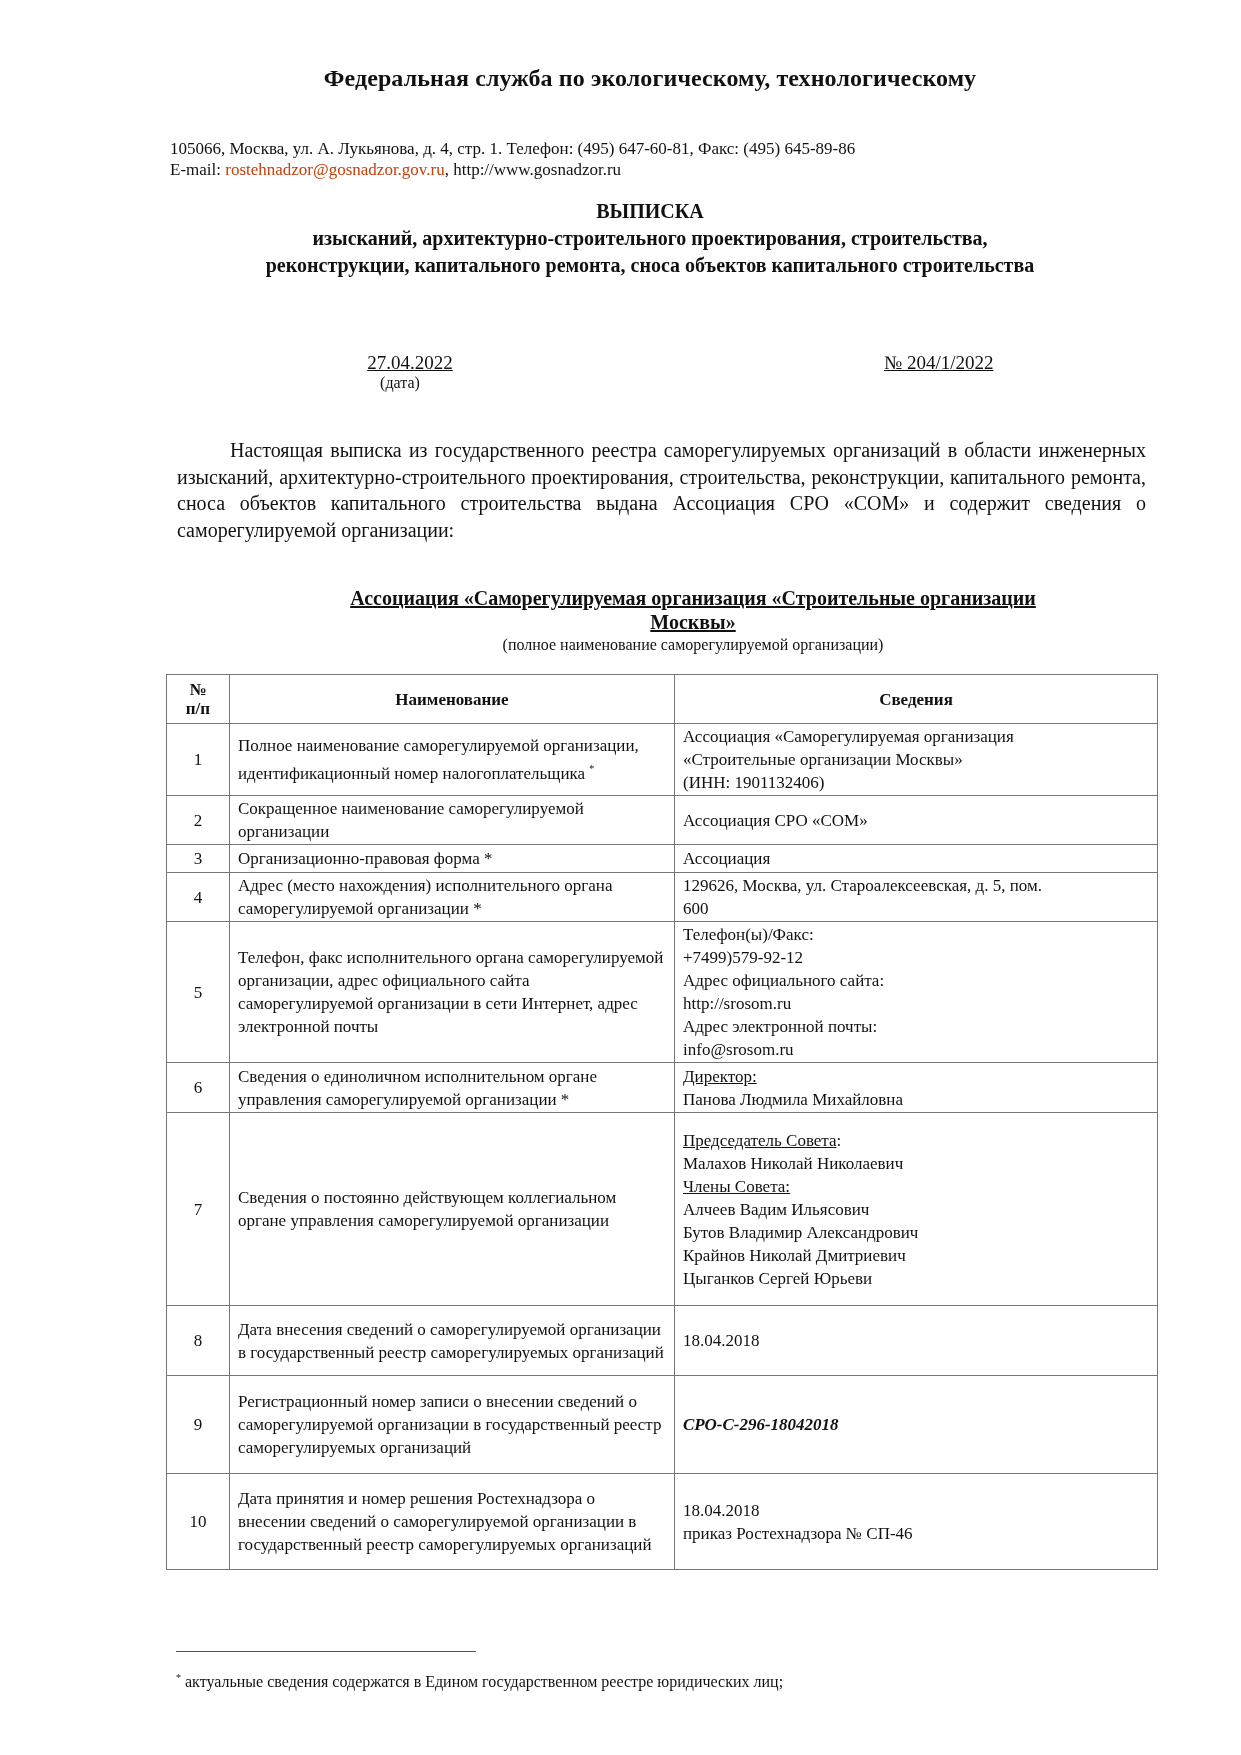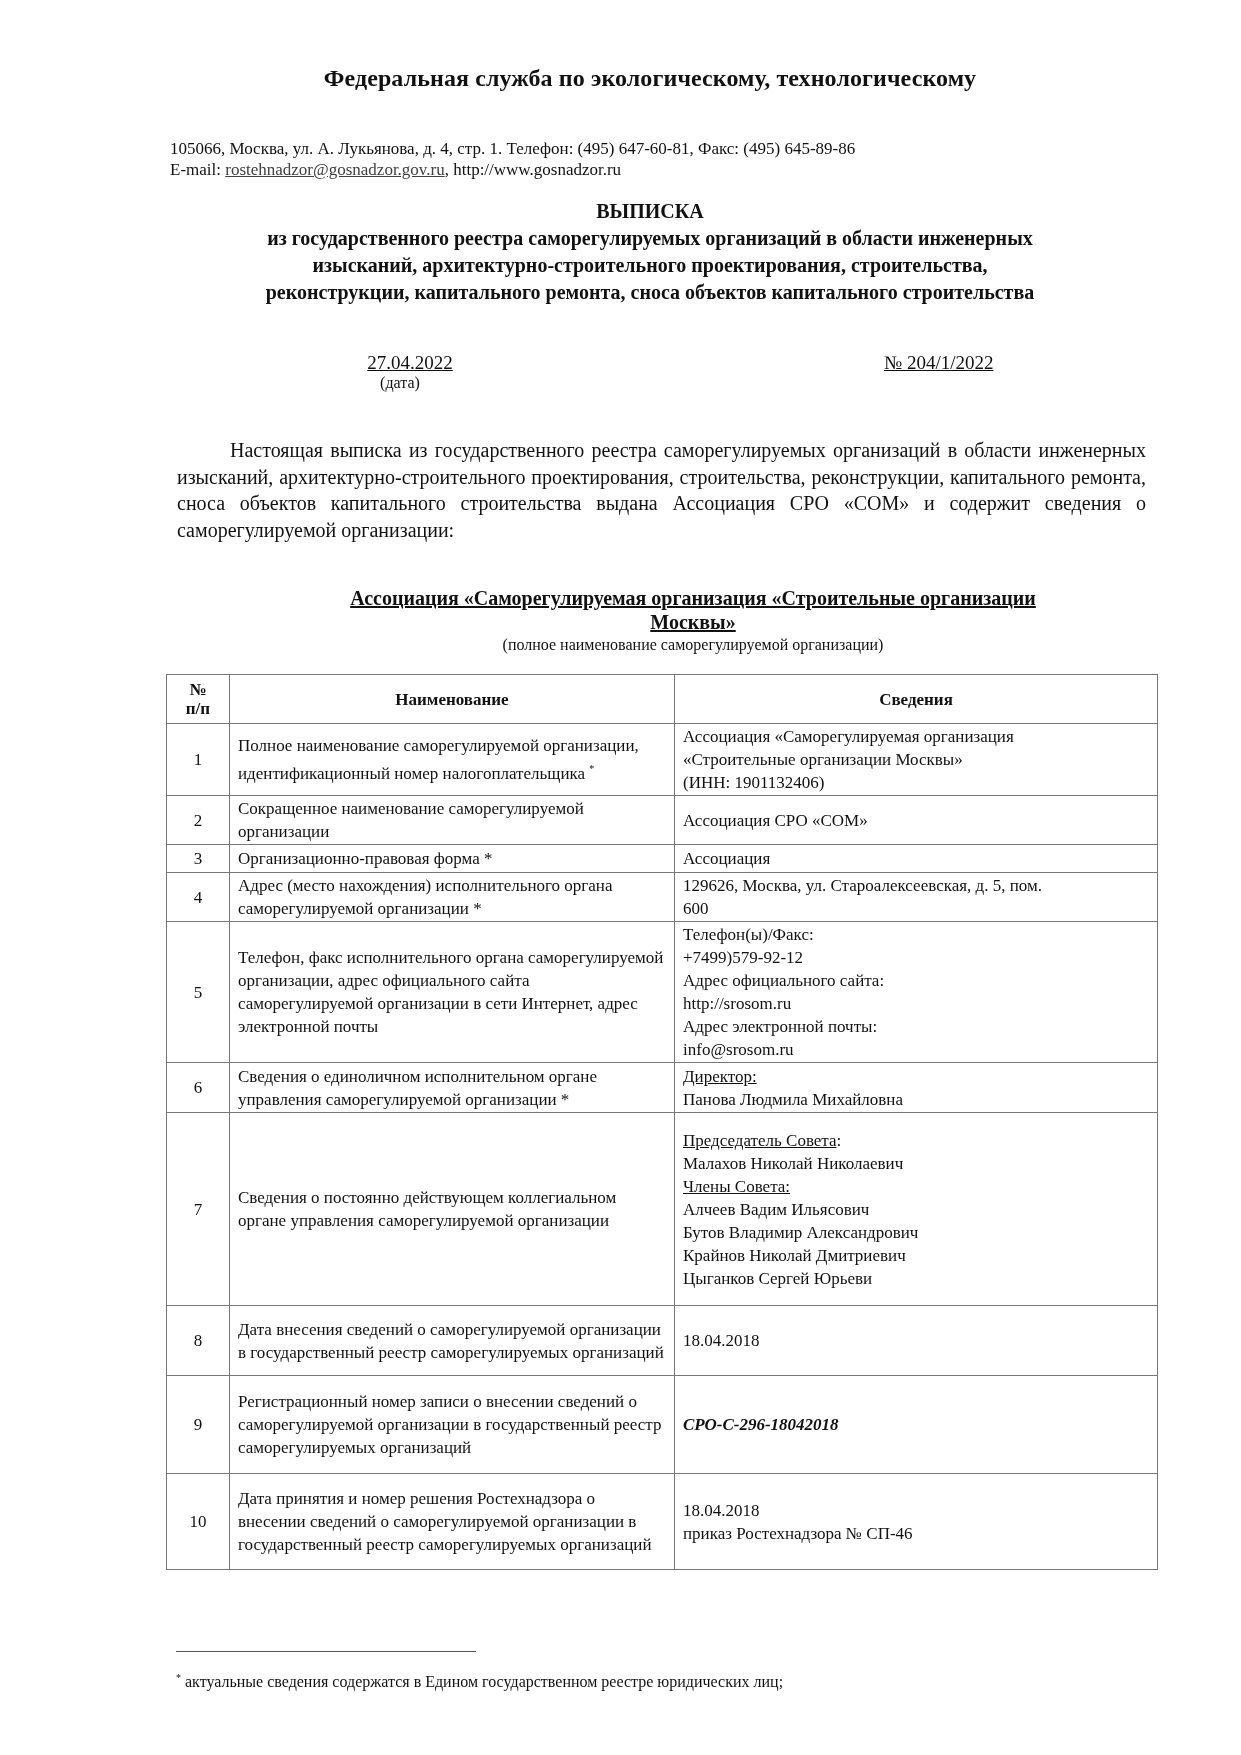--- a/index.html
+++ b/index.html
@@ -1,20 +1,20 @@
 <!DOCTYPE html>
 <html><head>
 <meta charset="utf-8">
 <style>
   html, body { margin: 0; padding: 0; background: #ffffff; }
   body { width: 1241px; height: 1755px; position: relative; font-family: "Liberation Serif", serif; color: #111; overflow: hidden; }
   .page { position: absolute; left: 0; top: 0; width: 1241px; height: 1755px; }
   .agency-title { position: absolute; left: 200px; width: 900px; top: 62px; font-size: 24px; font-weight: bold; line-height: 32px; text-align: center; letter-spacing: 0.1px; }
   .agency-contacts { position: absolute; left: 170px; width: 960px; top: 138px; font-size: 17px; line-height: 21px; text-align: left; }
-  .agency-contacts a { color: #404040; text-decoration: underline; }
+  .agency-contacts a { color: #c2410c; }
   .doc-title { position: absolute; left: 150px; width: 1000px; top: 198px; font-size: 20px; font-weight: bold; line-height: 27px; text-align: center; }
   .date-block { position: absolute; left: 330px; top: 352px; font-size: 19px; text-align: center; width: 160px; }
   .date-value { text-decoration: underline; display: block; line-height: 22px; }
   .date-caption { display: block; font-size: 16px; line-height: 18px; margin-left: -20px; }
   .number-block { position: absolute; left: 884px; top: 352px; font-size: 19px; line-height: 22px; text-decoration: underline; }
   .intro { position: absolute; left: 177px; width: 969px; top: 437px; font-size: 20px; line-height: 26.5px; text-align: justify; text-indent: 53px; }
   .org-name { position: absolute; left: 258px; width: 870px; top: 586px; font-size: 20px; font-weight: bold; line-height: 24px; text-align: center; text-decoration: underline; }
   .org-caption { position: absolute; left: 258px; width: 870px; top: 636px; font-size: 16px; text-align: center; }
   table.registry { position: absolute; left: 166px; top: 674px; width: 992px; border-collapse: collapse; font-size: 17px; line-height: 23px; }
   table.registry td, table.registry th { border: 1.5px solid #777; padding: 1px 8px; vertical-align: middle; }
@@ -40,21 +40,20 @@
     <span class="line">Федеральная служба по экологическому, технологическому</span>
   </div>
 
   <div class="agency-contacts">
     <span class="line">105066, Москва,  ул. А. Лукьянова, д. 4, стр. 1.  Телефон: (495) 647-60-81, Факс: (495) 645-89-86</span>
     <span class="line"><span>E-mail: </span><a>rostehnadzor@gosnadzor.gov.ru</a><span>, http://www.gosnadzor.ru</span></span>
   </div>
 
   <div class="doc-title">
     <span class="line">ВЫПИСКА</span>
-    <span class="line">из государственного реестра саморегулируемых организаций в области инженерных</span>
     <span class="line">изысканий, архитектурно-строительного проектирования, строительства,</span>
     <span class="line">реконструкции, капитального ремонта, сноса объектов капитального строительства</span>
   </div>
 
   <div class="date-block">
     <span class="date-value">27.04.2022</span>
     <span class="date-caption">(дата)</span>
   </div>
 
   <div class="number-block">№ 204/1/2022</div>

